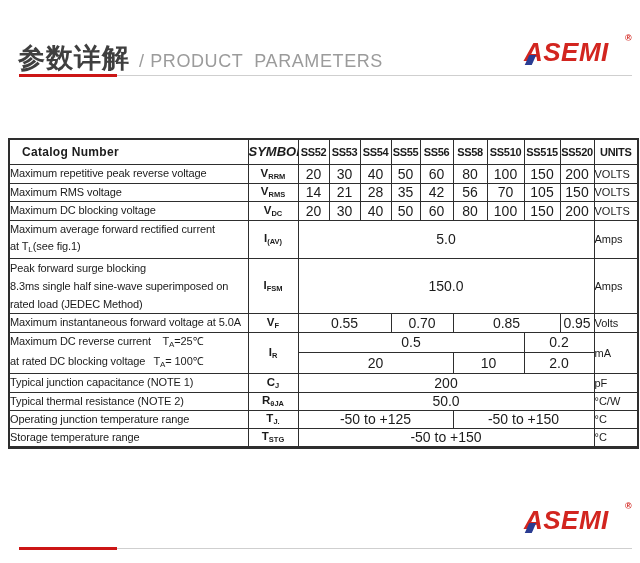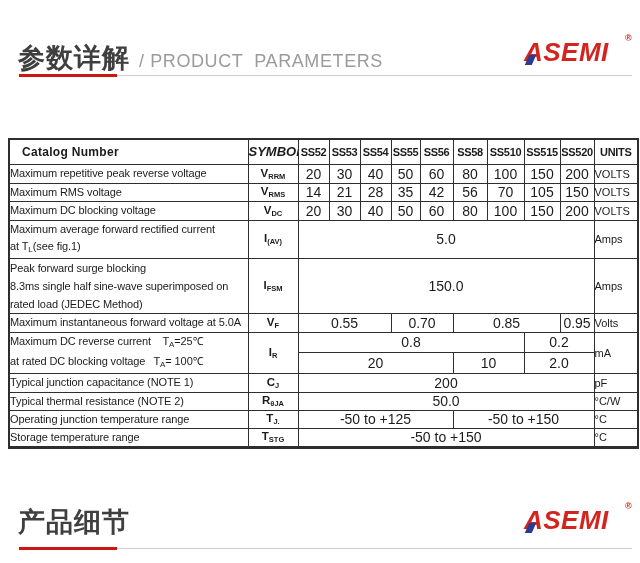--- a/index.html
+++ b/index.html
@@ -170,21 +170,21 @@
         <div class="cond-line">
           <span>Maximum DC reverse current</span>
           <span class="cond"><span>T</span><span class="dsub">A</span><span>=25℃</span></span>
         </div>
         <div class="cond-line">
           <span>at rated DC blocking voltage</span>
           <span class="cond"><span>T</span><span class="dsub">A</span><span>= 100℃</span></span>
         </div>
       </td>
       <td class="sym" rowspan="2"><span>I</span><span class="sub">R</span></td>
-      <td class="val" colspan="7">0.8</td>
+      <td class="val" colspan="7">0.5</td>
       <td class="val" colspan="2">0.2</td>
       <td class="unit" rowspan="2">mA</td>
     </tr>
     <tr style="height:18px">
       <td class="val" colspan="5">20</td>
       <td class="val" colspan="2">10</td>
       <td class="val" colspan="2">2.0</td>
     </tr>
 
     <tr style="height:19px">
@@ -212,21 +212,20 @@
     <tr style="height:19px">
       <td class="desc">Storage temperature range</td>
       <td class="sym"><span>T</span><span class="sub">STG</span></td>
       <td class="val" colspan="9">-50 to +150</td>
       <td class="unit">°C</td>
     </tr>
   </tbody>
     </table>
 
   <div class="sec-title" style="top:504px;">
-    <span class="title-cn">产品细节</span>
   </div>
   <div class="logo" style="left:516px; top:505px;">
     <span class="logo-text">ASEMI</span><span class="logo-reg">®</span>
     <span class="logo-accent"></span>
   </div>
   <div class="bar-red" style="top:547px;"></div>
   <div class="line-gray" style="top:548px;"></div>
 
 </div>
 

